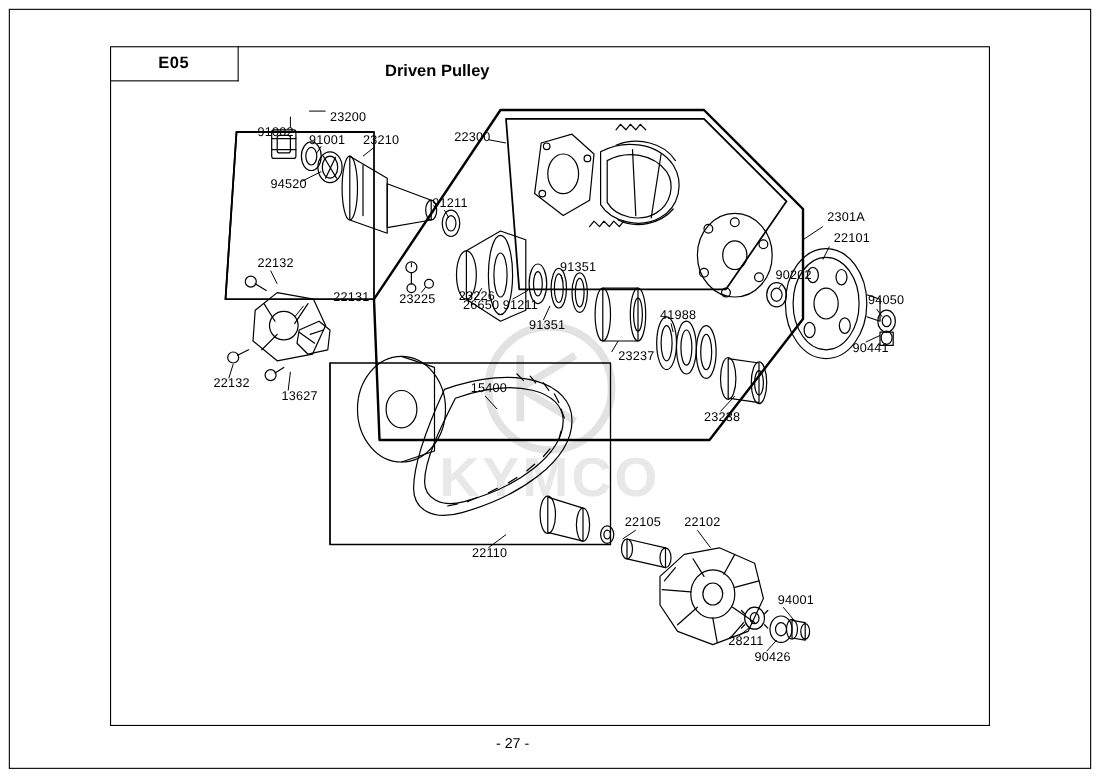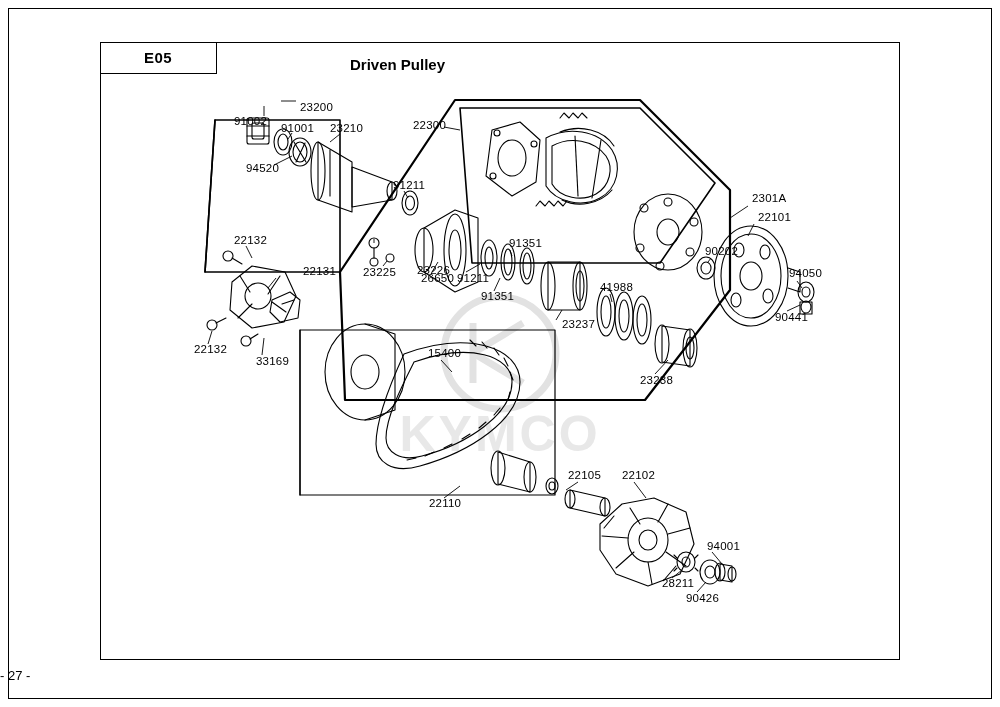--- a/index.html
+++ b/index.html
@@ -76,20 +76,21 @@
     align-items: center;
     padding-left: 133px;
     font-size: 15px;
     font-weight: bold;
   }
   .page-number {
     position: absolute;
     left: 0;
     top: 668px;
     width: 932px;
+    text-align: center;
     font-size: 13px;
   }
   
   .watermark {
     position: absolute;
     left: 355px;
     top: 285px;
     width: 290px;
     height: 190px;
     pointer-events: none;
@@ -405,21 +406,21 @@
   <div class="lbl" style="left:421px; top:272px;">26650</div>
   <div class="lbl" style="left:457px; top:272px;">91211</div>
   <div class="lbl" style="left:509px; top:237px;">91351</div>
   <div class="lbl" style="left:481px; top:290px;">91351</div>
   <div class="lbl" style="left:600px; top:281px;">41988</div>
   <div class="lbl" style="left:562px; top:318px;">23237</div>
   <div class="lbl" style="left:640px; top:374px;">23238</div>
   <div class="lbl" style="left:234px; top:234px;">22132</div>
   <div class="lbl" style="left:275px; top:265px;margin-left:28px;">22131</div>
   <div class="lbl" style="left:194px; top:343px;">22132</div>
-  <div class="lbl" style="left:256px; top:355px;">33169</div>
+  <div class="lbl" style="left:256px; top:355px;">13627</div>
   <div class="lbl" style="left:428px; top:347px;">15400</div>
   <div class="lbl" style="left:429px; top:497px;">22110</div>
   <div class="lbl" style="left:568px; top:469px;">22105</div>
   <div class="lbl" style="left:622px; top:469px;">22102</div>
   <div class="lbl" style="left:707px; top:540px;">94001</div>
   <div class="lbl" style="left:662px; top:577px;">28211</div>
   <div class="lbl" style="left:686px; top:592px;">90426</div>
 
   <div class="page-number">- 27 -</div>
 

